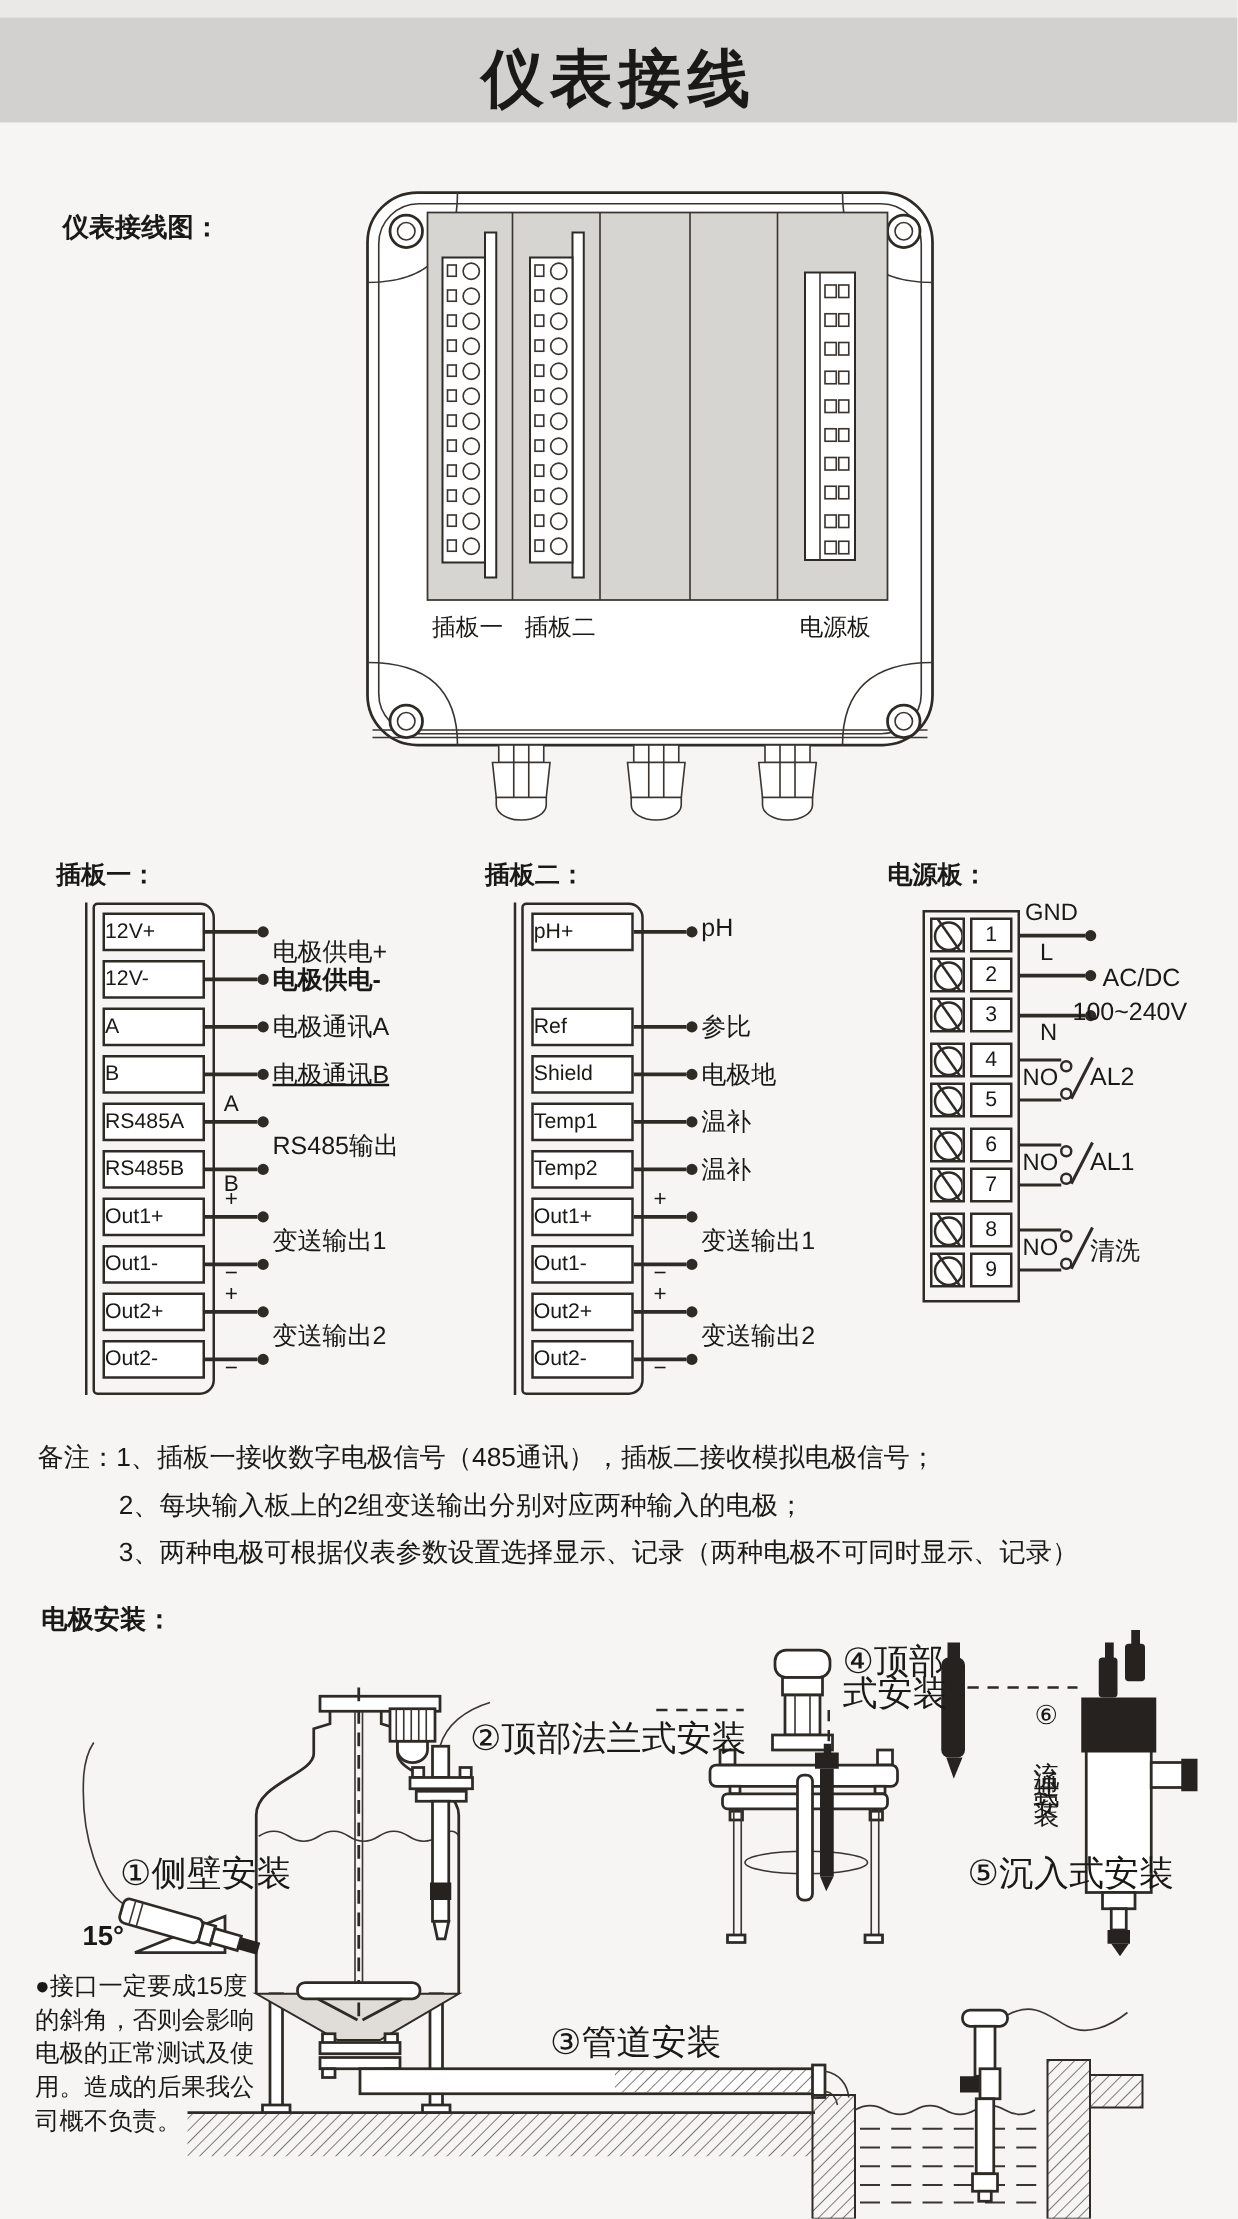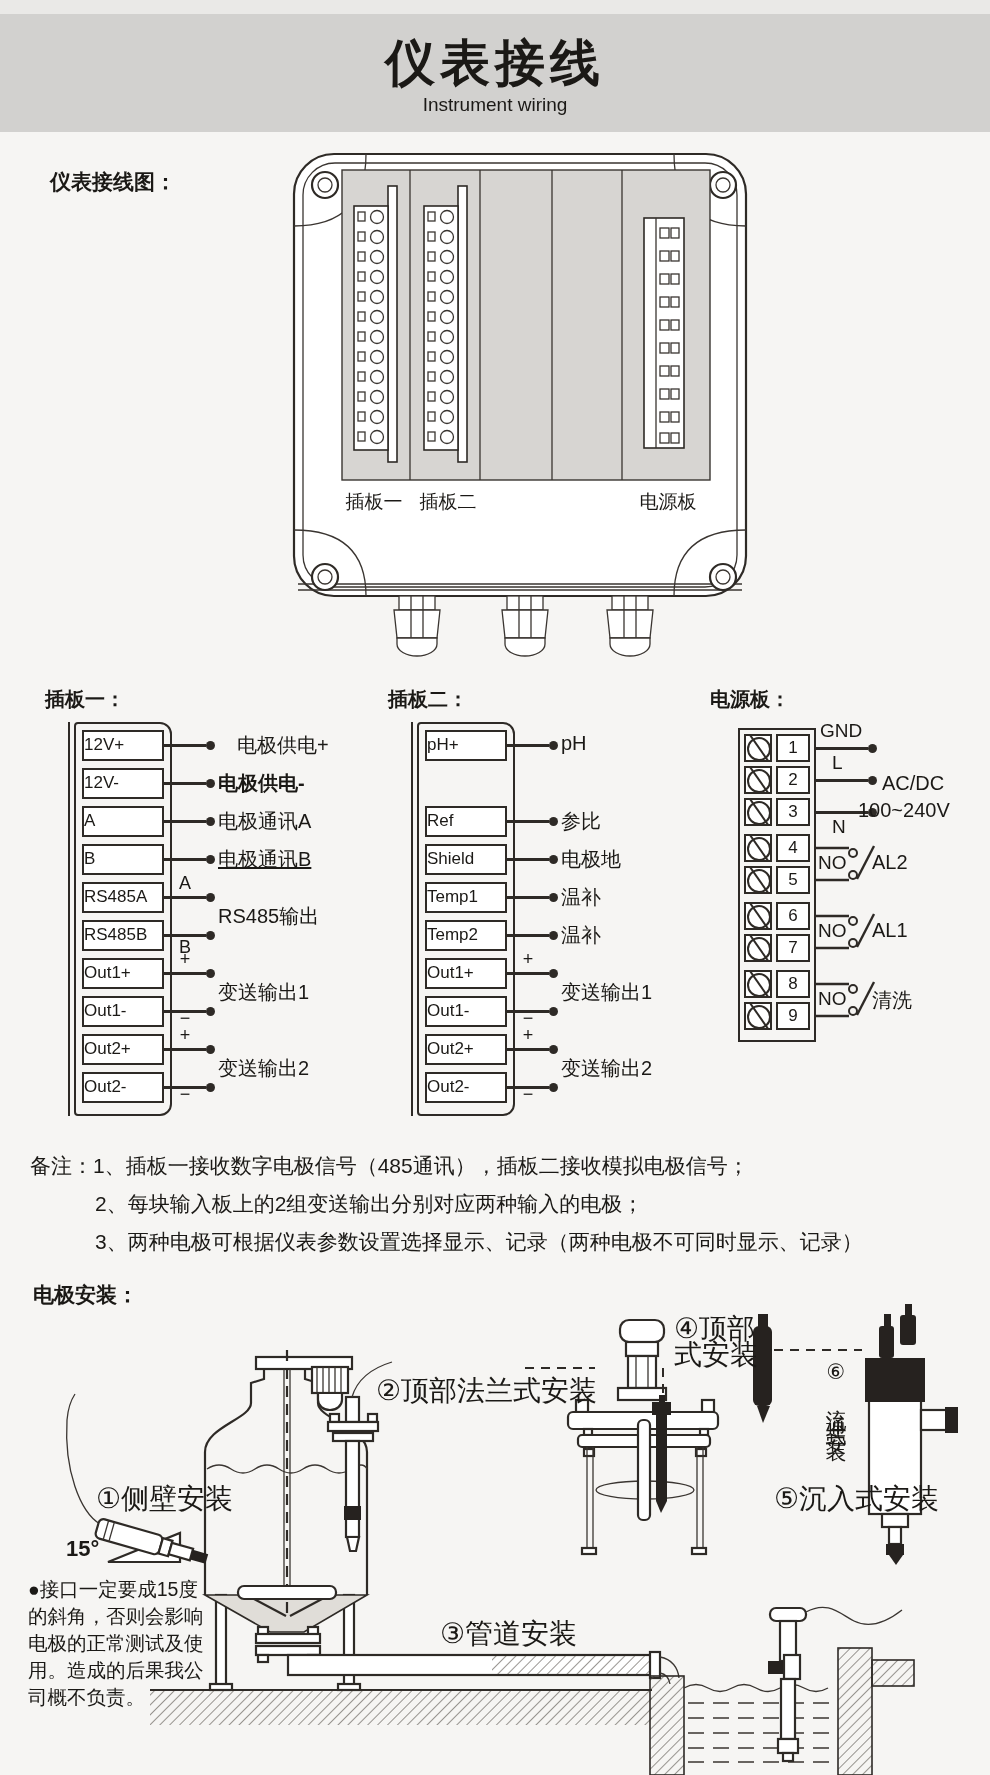--- a/index.html
+++ b/index.html
@@ -6,21 +6,21 @@
   html,body { width:990px; }
   body {
     position:relative; height:1775px; background:#f6f5f3;
     font-family:"Liberation Sans","DejaVu Sans",sans-serif;
     color:#1b1916; overflow:hidden;
   }
   .abs { position:absolute; }
 
   
   .topstrip { left:0; top:0; width:990px; height:14px; background:#eae9e7; }
-  .banner  { left:0; top:14px; width:990px; height:118px; background:#d2d1cf; text-align:center; }
+  .banner  { left:0; top:14px; width:990px; height:84px; background:#d2d1cf; text-align:center; }
   .title   { font-size:50px; font-weight:bold; letter-spacing:5px; padding-top:22px; line-height:54px; }
   .subtitle{ font-size:19px; margin-top:4px; }
 
   .seclabel { position:absolute; font-size:21px; font-weight:bold; white-space:nowrap; }
 
   
   svg .ln  { stroke:#2e2a26; stroke-width:2.2; fill:none; }
   svg .lnthin { stroke:#3a3531; stroke-width:1.3; fill:none; }
   svg .wh  { fill:#ffffff; stroke:#2e2a26; stroke-width:2.2; }
   svg .whthin { fill:#ffffff; stroke:#2e2a26; stroke-width:1.6; }
@@ -70,21 +70,20 @@
   .ivert  { position:absolute; writing-mode:vertical-lr; text-orientation:upright;
             font-size:21px; letter-spacing:8px; height:210px; }
   .iwarn  { position:absolute; font-size:19.5px; line-height:27px; white-space:pre-line; width:200px; }
 </style>
 </head>
 <body>
 
 <div class="abs topstrip"></div>
 <div class="abs banner">
   <div class="title">仪表接线</div>
-  <div class="subtitle">Instrument wiring</div>
 </div>
 
 <div class="seclabel" style="left:50px; top:168px;">仪表接线图：</div>
 
 <svg class="abs" style="left:288px; top:140px;" width="470" height="545" viewBox="0 0 470 545">
 
   <g>
     <rect class="wh" x="6" y="14" width="452" height="442" rx="40"></rect>
     <rect class="lnthin" x="15" y="23" width="434" height="424" rx="32" fill="none"></rect>
     <path class="lnthin" d="M 78,14 Q 78,86 6,86"></path>
@@ -255,21 +254,21 @@
   <div class="wire" style="top:64px;"></div>
   <div class="wire" style="top:102px;"></div>
   <div class="wire" style="top:140px;"></div>
   <div class="wire" style="top:178px;"></div>
   <div class="wire" style="top:216px;"></div>
   <div class="wire" style="top:254px;"></div>
   <div class="wire" style="top:292px;"></div>
   <div class="wire" style="top:330px;"></div>
   <div class="wire" style="top:368px;"></div>
   <div class="wire" style="top:406px;"></div>
-  <div class="wlabel" style="top:52px;margin-left:19px;">电极供电+</div>
+  <div class="wlabel" style="top:68px;">电极供电+</div>
   <div class="wlabel" style="top:90px;font-weight:bold;">电极供电-</div>
   <div class="wlabel" style="top:128px;">电极通讯A</div>
   <div class="wlabel" style="top:166px;text-decoration:underline;">电极通讯B</div>
   <div class="mark" style="top:193px;">A</div>
   <div class="mark" style="top:257px;">B</div>
   <div class="wlabel" style="top:223px;text-align:right;">RS485输出</div>
   <div class="mark" style="top:269px;">+</div>
   <div class="mark" style="top:328px;">−</div>
   <div class="wlabel" style="top:299px;">变送输出1</div>
   <div class="mark" style="top:345px;">+</div>

